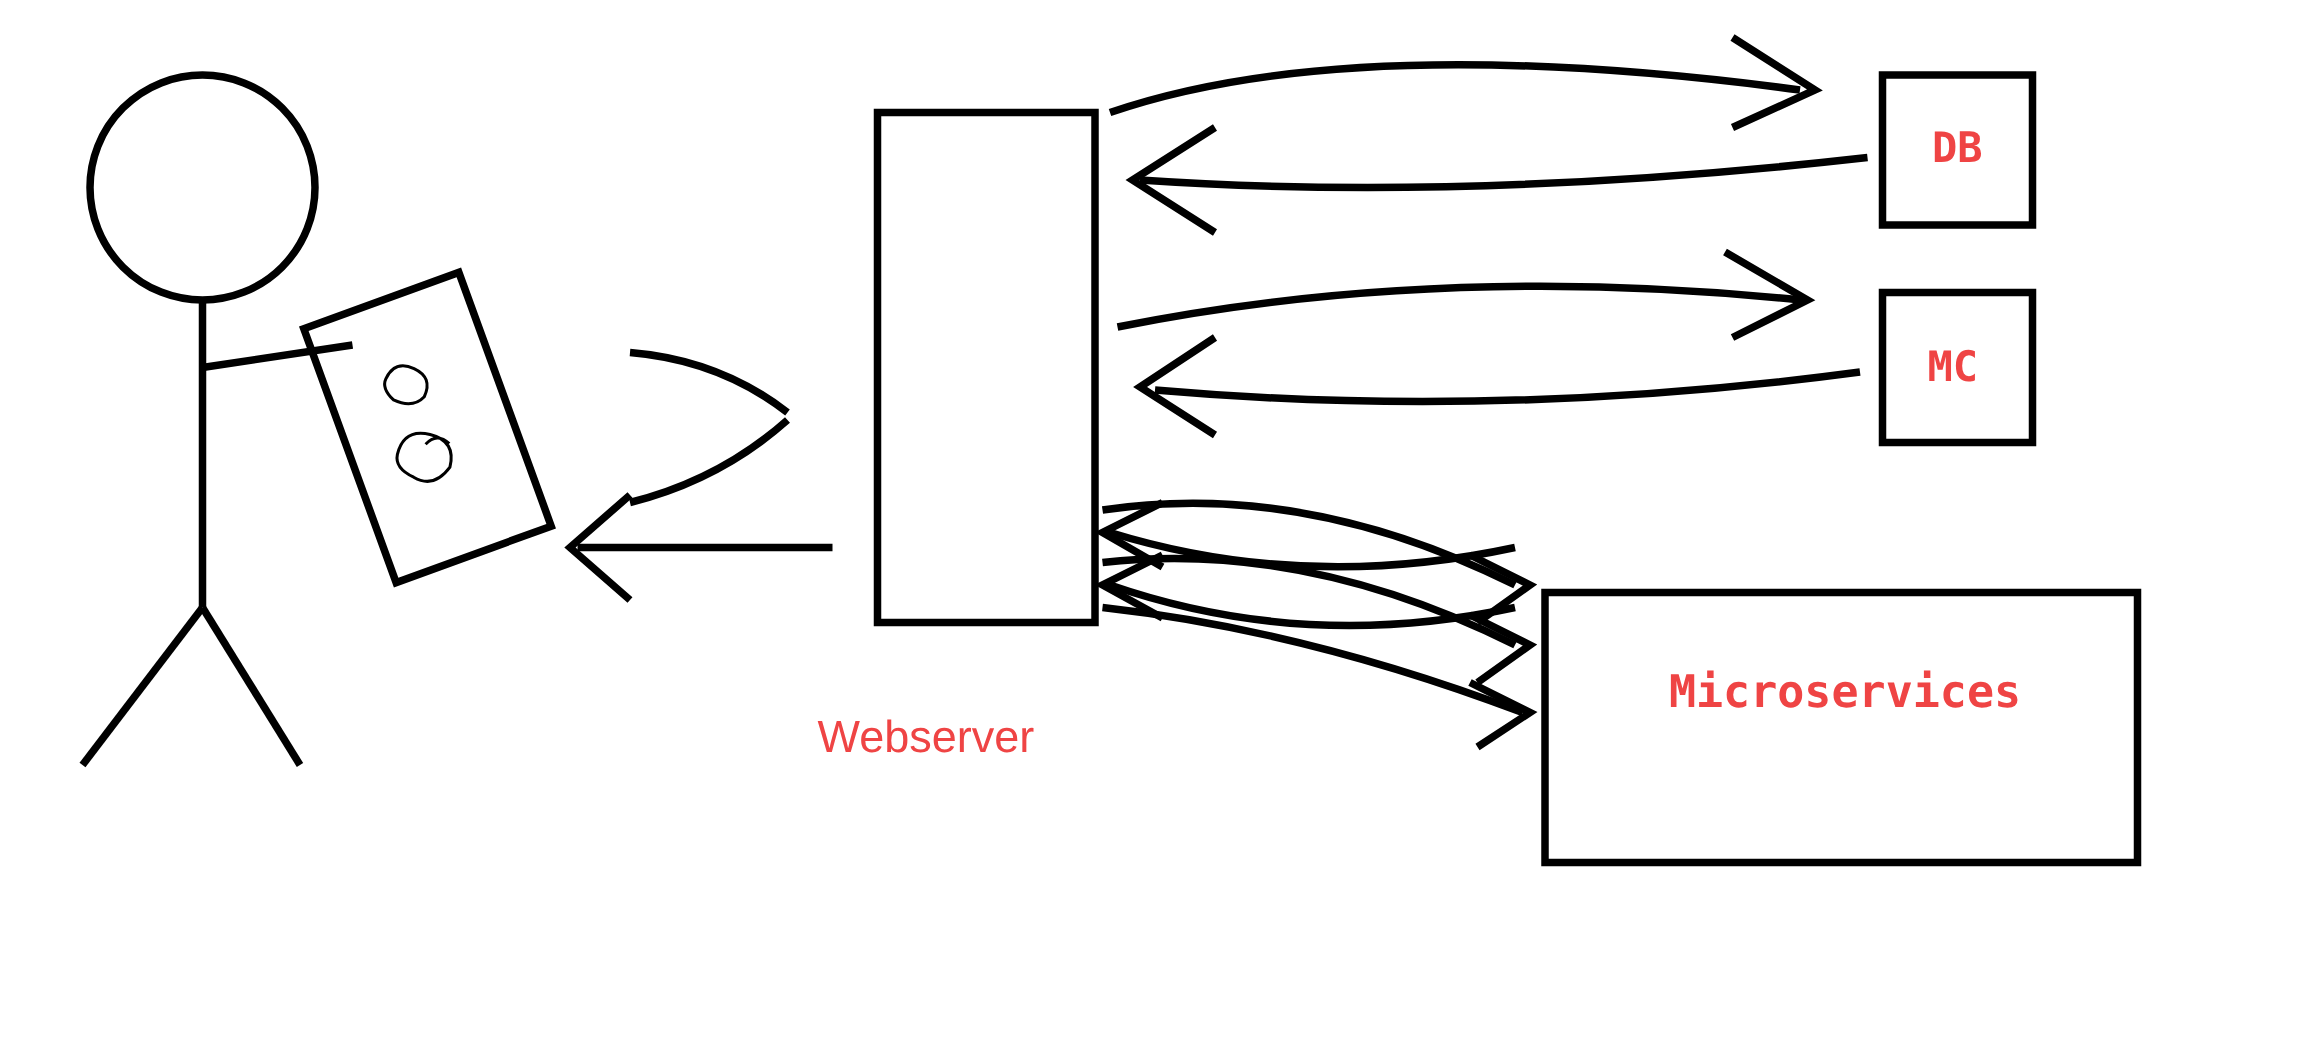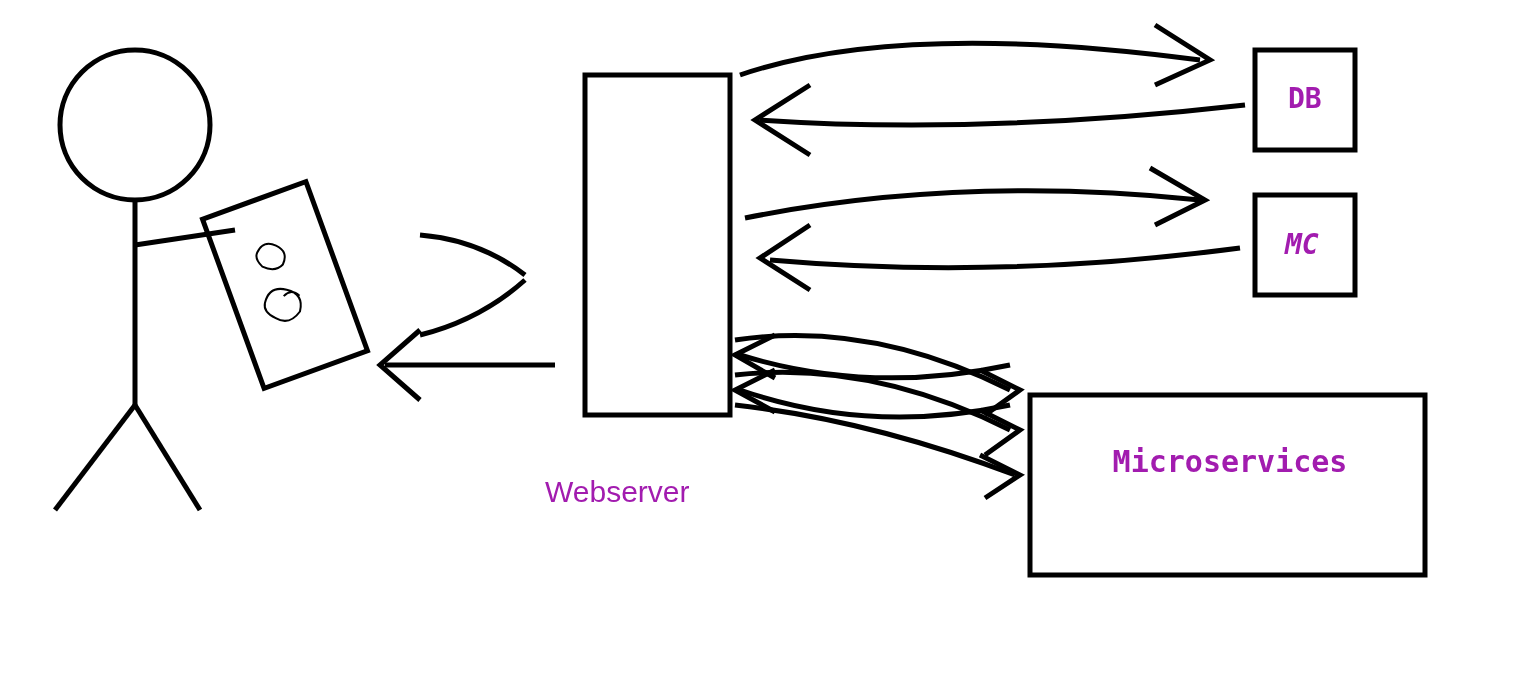--- a/index.html
+++ b/index.html
@@ -7,21 +7,21 @@
       width: 1535px; 
       height: 697px; 
       background: white; 
       position: relative;
       font-family: "Comic Sans MS", cursive, sans-serif;
     }
     svg { position: absolute; top: 0; left: 0; }
     .label {
       position: absolute;
       font-weight: bold;
-      color: #a21caf;
+      color: #ef4444;
     }
     .webserver-label {
       font-family: "Comic Sans MS", cursive, sans-serif;
       font-size: 30px;
       font-weight: normal;
     }
     .db-label, .mc-label {
       font-family: "Consolas", monospace;
       font-size: 28px;
       font-weight: bold;
@@ -108,17 +108,17 @@
 
     <path d="M 775 335 L 735 355 L 775 378" fill="none" stroke="black" stroke-width="5"></path>
     <path d="M 775 370 L 735 390 L 775 412" fill="none" stroke="black" stroke-width="5"></path>
   </g>
 </svg>
 
 <div class="label webserver-label" style="left:545px; top:475px;text-align:center;">Webserver</div>
 
 <div class="label db-label" style="left:1288px; top:82px;">DB</div>
 
-<div class="label mc-label" style="left:1285px; top:228px;font-style:italic;">MC</div>
+<div class="label mc-label" style="left:1285px; top:228px;">MC</div>
 
 <div class="label micro-label" style="left:1095px; top:442px; width:270px;">
   <span>Microservices</span><br>
 </div>
 
 </body></html>

